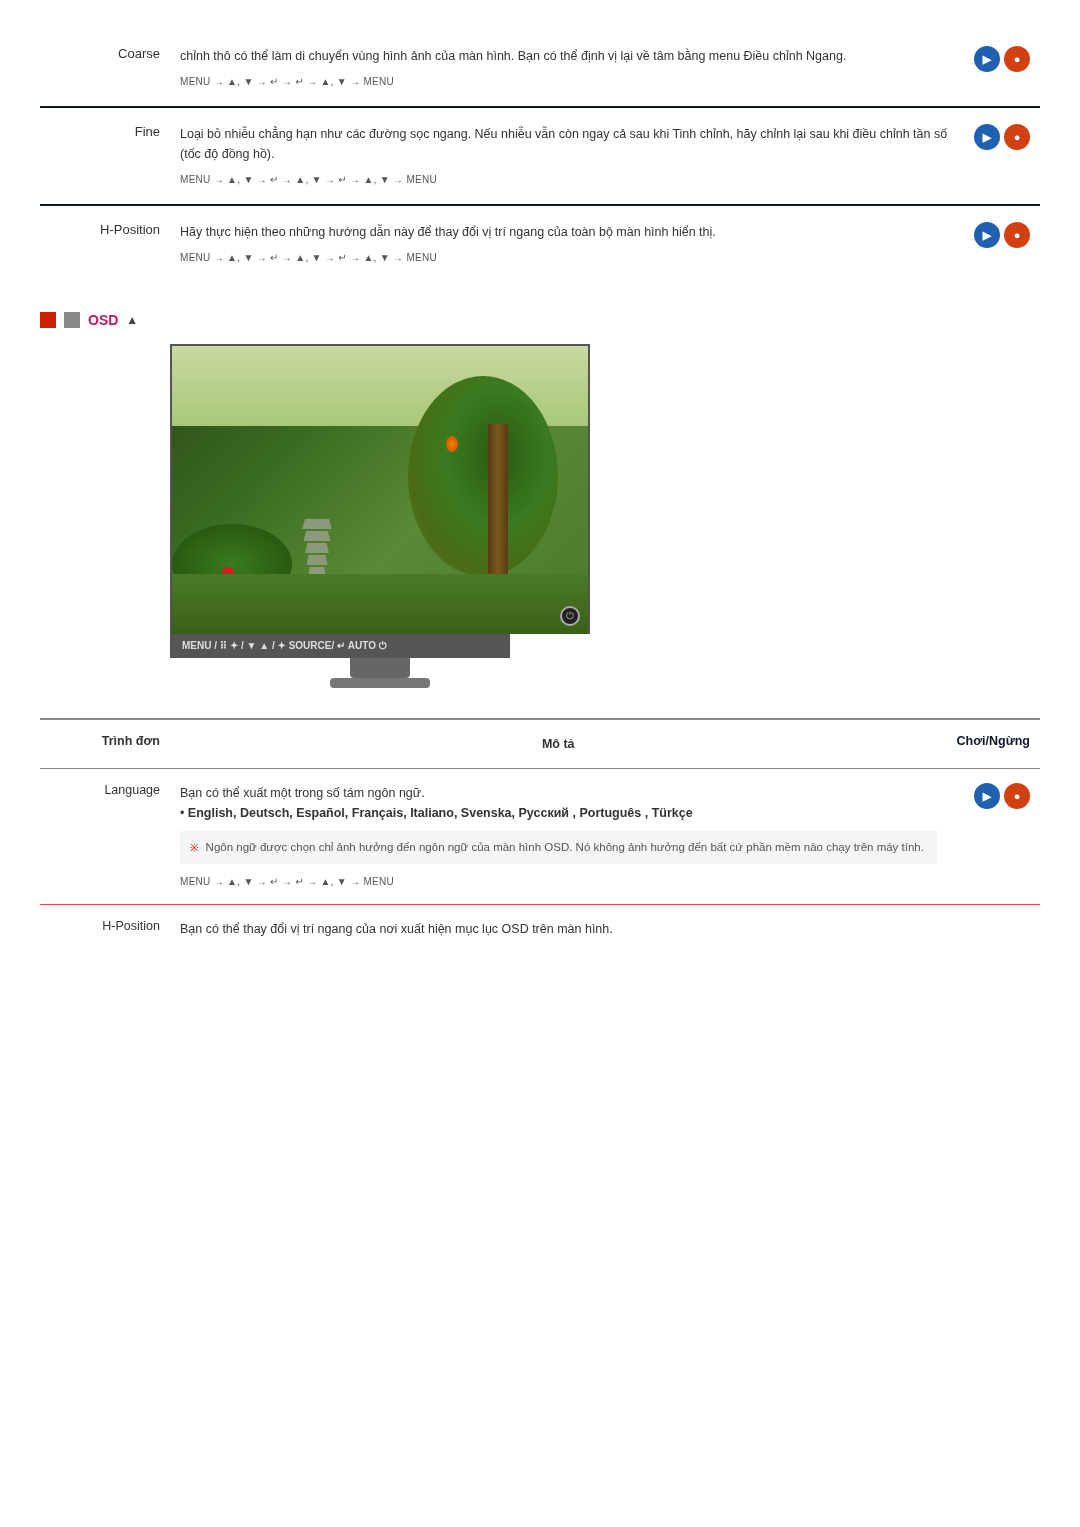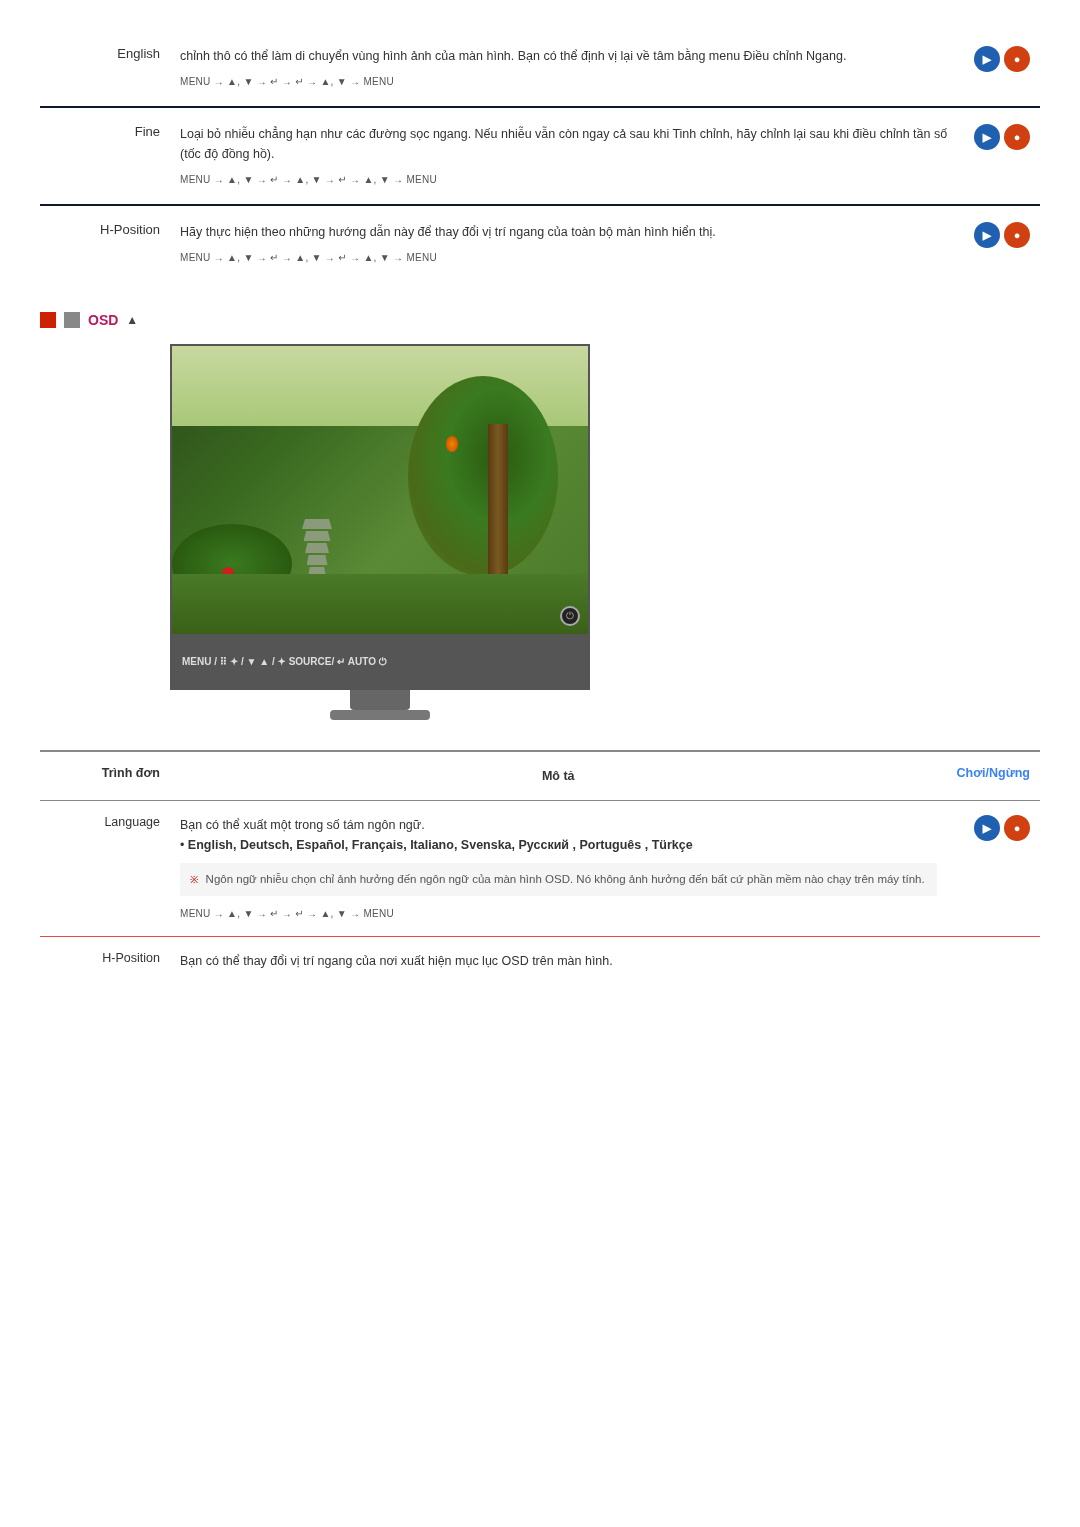--- a/index.html
+++ b/index.html
@@ -216,23 +216,23 @@
       right: 130px;
       top: 90px;
       width: 12px;
       height: 16px;
       background: radial-gradient(ellipse, #ee8800, #cc4400);
       border-radius: 50%;
     }
 
     
     .monitor-bezel {
-      width: 420px;
+      width: 340px;
       background: #555;
-      padding: 22px 12px;
+      padding: 6px 12px;
       display: flex;
       align-items: center;
       gap: 14px;
       font-size: 10px;
       color: #ddd;
       font-weight: bold;
     }
     .monitor-stand {
       width: 60px;
       height: 20px;
@@ -262,21 +262,21 @@
       border-bottom: 1px solid #888;
     }
     .osd-table td {
       padding: 14px 10px;
       vertical-align: top;
       font-size: 12.5px;
       margin-top: 44px;
     }
     .osd-col-header {
       font-weight: bold;
-      color: #3b82f6;
+      color: #0f172a;
     }
     .osd-col-label {
       width: 130px;
       text-align: right;
       padding-right: 30px;
       color: #333;
       padding-top: 16px;
     }
     .osd-col-desc {
       color: #333;
@@ -313,21 +313,21 @@
       font-weight: bold;
     }
   </style>
 </head>
 <body>
 
 <table class="settings-table">
   <tbody>
 
     <tr>
-      <td class="col-label">English</td>
+      <td class="col-label">Coarse</td>
       <td class="col-desc">
         <span>chỉnh thô có thể làm di chuyển vùng hình ảnh của màn hình. Bạn có thể định vị lại về tâm bằng menu Điều chỉnh Ngang.</span>
         <div class="menu-path">MENU → ▲, ▼ → ↵ → ↵ → ▲, ▼ → MENU</div>
       </td>
       <td class="col-icons">
         <div class="nav-icons">
           <span class="nav-icon blue">▶</span>
           <span class="nav-icon orange">●</span>
         </div>
       </td>
@@ -412,21 +412,21 @@
 
     <tr>
       <td class="osd-col-label">Language</td>
       <td class="osd-col-desc">
         <div>Bạn có thể xuất một trong số tám ngôn ngữ.</div>
         <ul class="bullet-list">
           <li><span class="bold-text">English, Deutsch, Español, Français,  Italiano, Svenska, Русский , Português , Türkçe</span></li>
         </ul>
         <div class="note-box">
           <span class="note-marker">※</span>
-          <span>Ngôn ngữ nhiễu chọn chỉ ảnh hưởng đến ngôn ngữ của màn hình OSD. Nó không ảnh hưởng đến bất cứ phần mềm nào chạy trên máy tính.</span>
+          <span>Ngôn ngữ được chọn chỉ ảnh hưởng đến ngôn ngữ của màn hình OSD. Nó không ảnh hưởng đến bất cứ phần mềm nào chạy trên máy tính.</span>
         </div>
         <div class="menu-path" style="margin-top:10px;">MENU → ▲, ▼ → ↵ → ↵ → ▲, ▼ → MENU</div>
       </td>
       <td class="osd-col-icons">
         <div class="nav-icons">
           <span class="nav-icon blue">▶</span>
           <span class="nav-icon orange">●</span>
         </div>
       </td>
     </tr>

